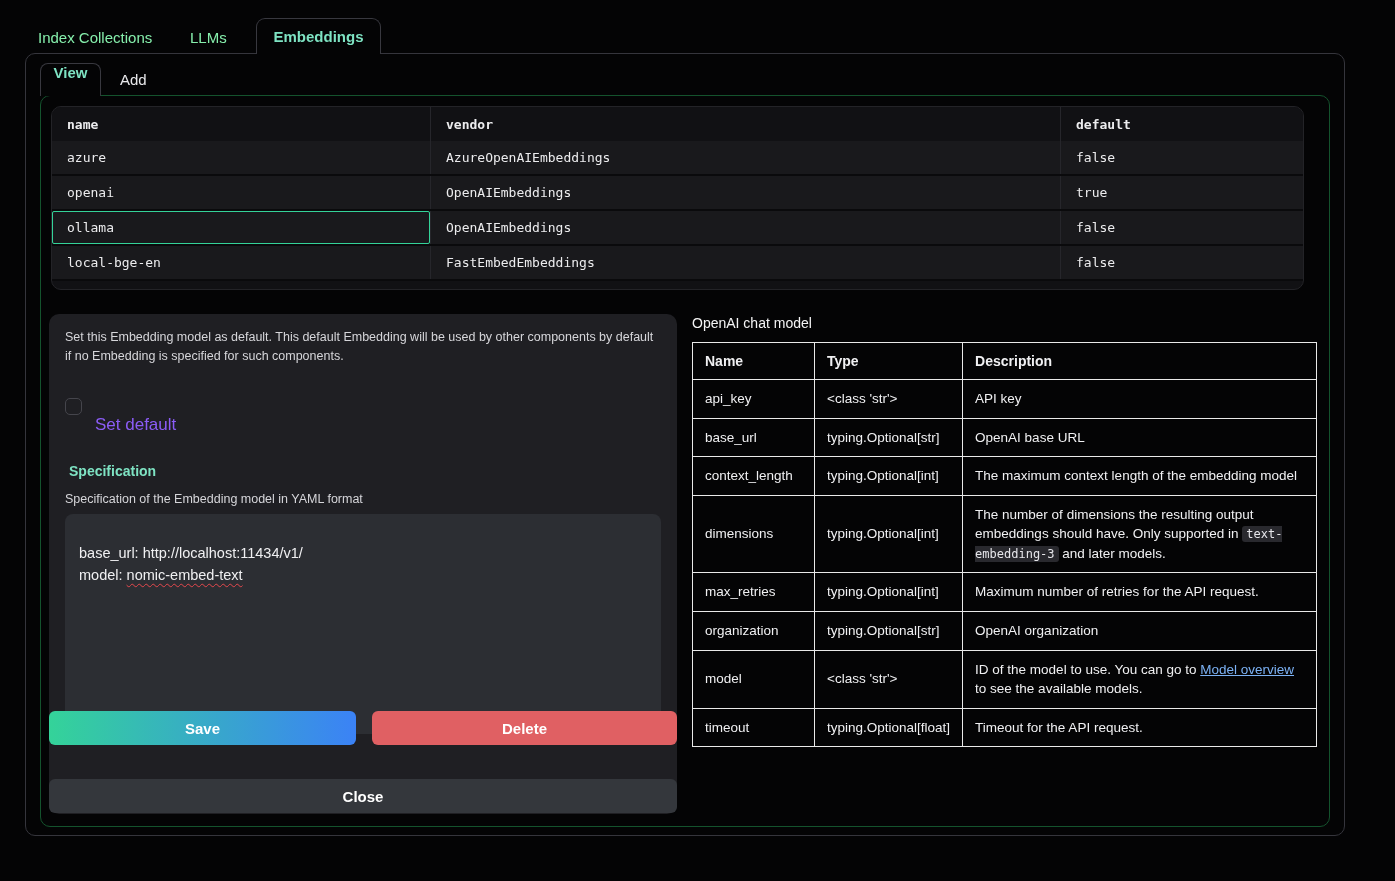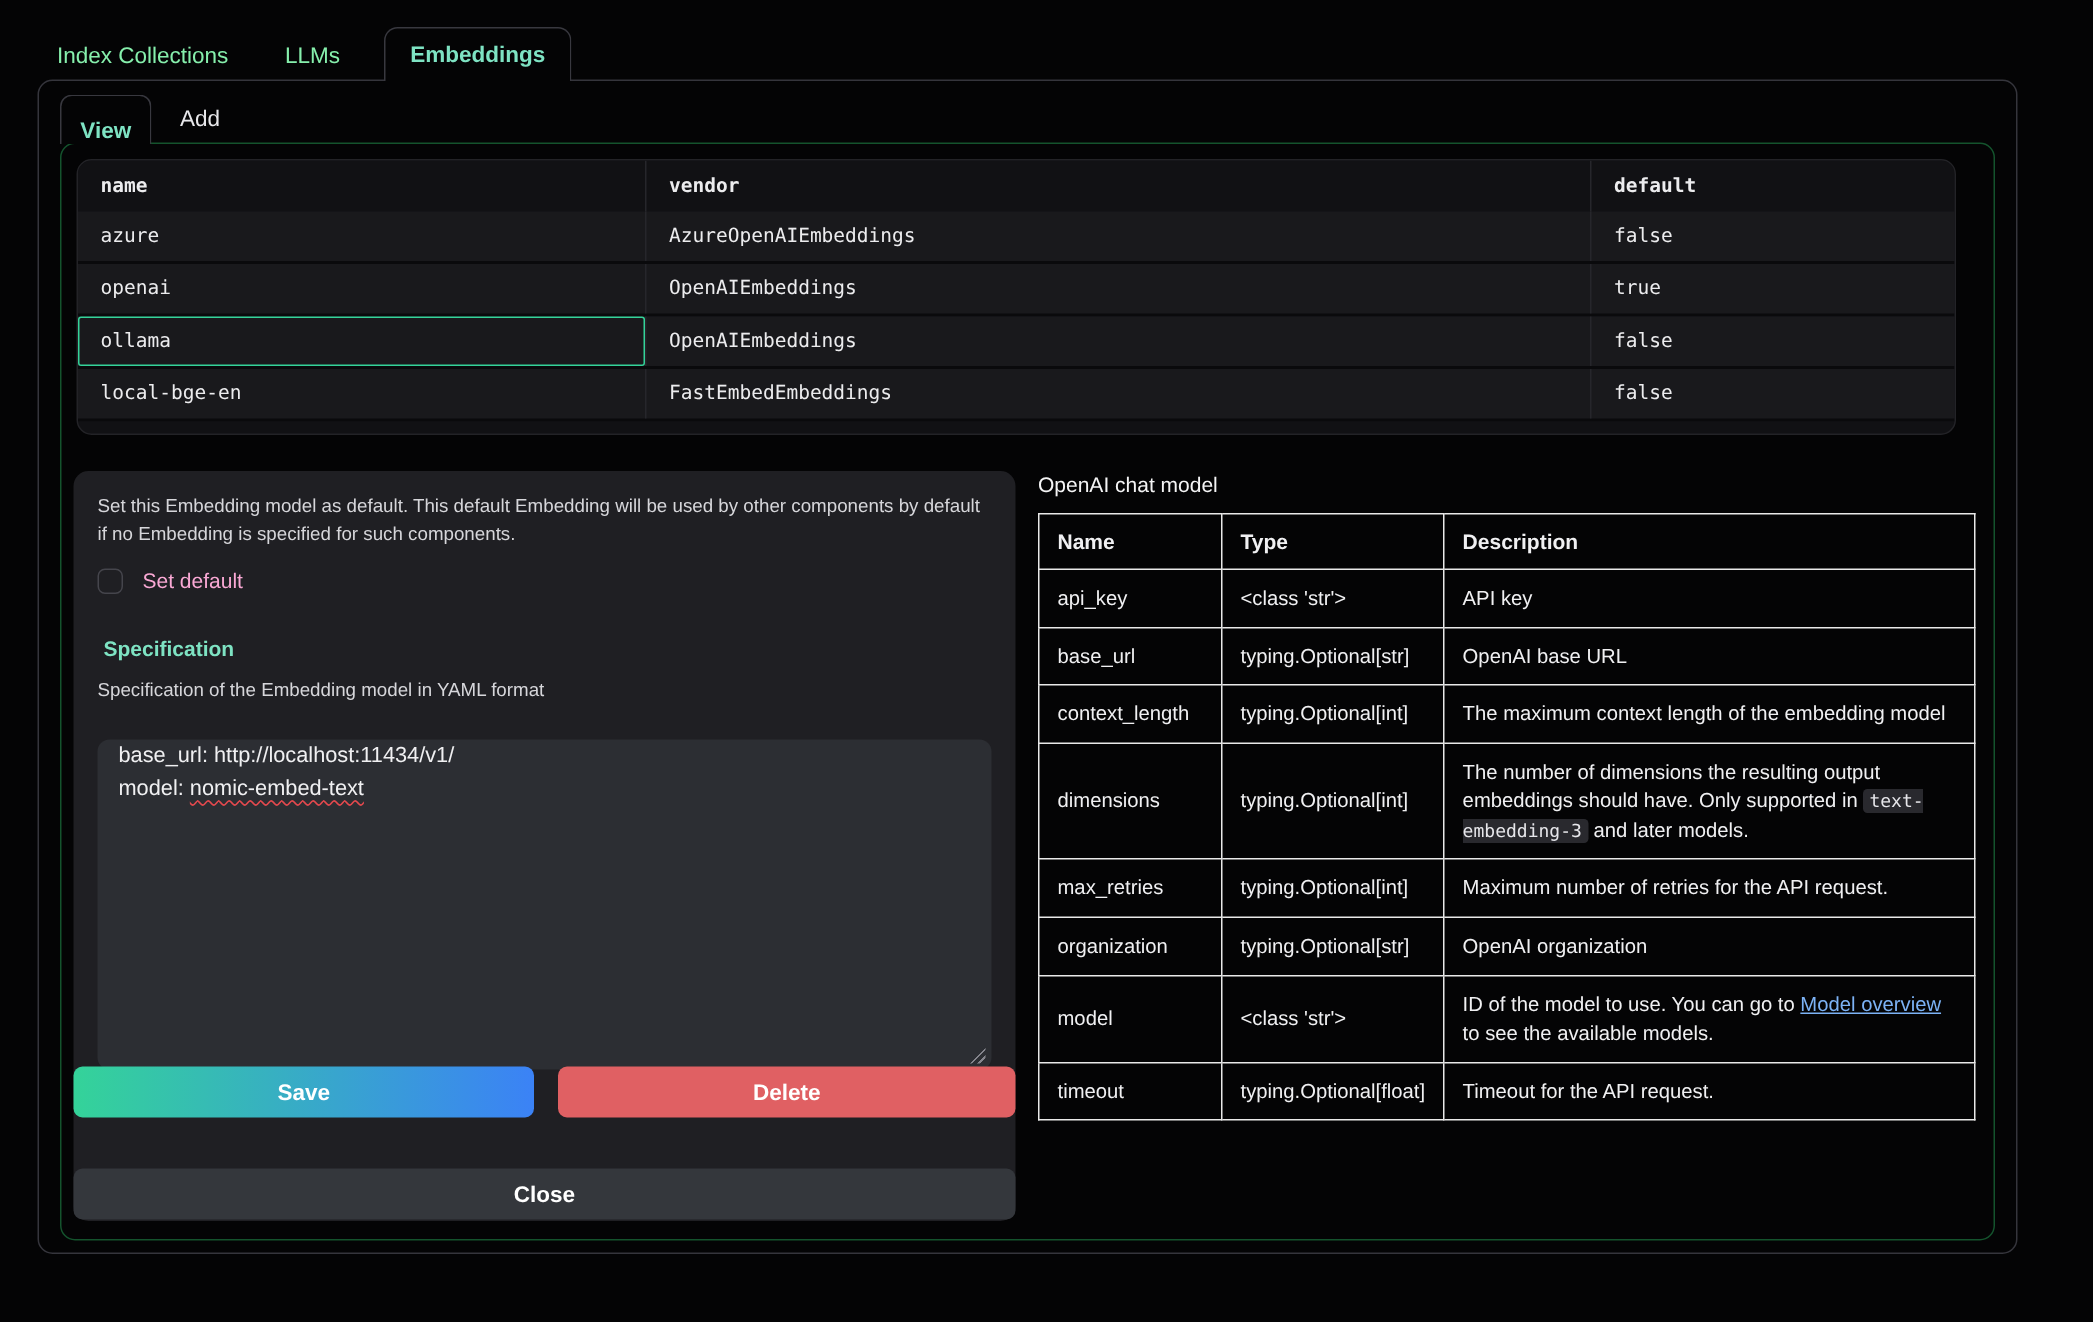--- a/index.html
+++ b/index.html
@@ -20,21 +20,21 @@
   }
   
   .outer-panel {
     position:absolute; left:25px; top:53px; width:1320px; height:783px;
     border:1px solid #35353c; border-radius:10px;
   }
   
   .subtab-active-box {
     position:absolute; left:40px; top:63px; width:61px; height:33px;
     border:1px solid #38383f; border-bottom:none; border-radius:8px 8px 0 0;
-    background:#040405; z-index:3; display:flex; align-items:flex-end; justify-content:center;
+    background:#040405; z-index:3; display:flex; align-items:flex-start; justify-content:center;
     font-size:15px; font-weight:bold; color:#7ee3c3;
   }
   .subtab-plain { position:absolute; left:120px; top:71px; font-size:15px; color:#e8e8eb; cursor:pointer; }
   
   .sub-panel {
     position:absolute; left:40px; top:95px; width:1290px; height:732px;
     border:1px solid #14532d; border-radius:10px;
   }
   
   .elist {
@@ -56,26 +56,26 @@
   .detail-card {
     position:absolute; left:8px; top:218px; width:628px; height:500px;
     background:#1f1f23; border-radius:10px; padding:14px 16px;
   }
   .default-desc { font-size:12.5px; line-height:1.55; color:#d6d6da; }
   .checkbox-row { display:flex; align-items:center; margin-top:12px; cursor:pointer; }
   .checkbox-box {
     width:17px; height:17px; border:1px solid #45454c; border-radius:5px;
     background:transparent; flex:0 0 auto;
   }
-  .checkbox-label { margin-left:13px; font-size:14px; color:#f9a8d4; }
+  .checkbox-label { margin-left:13px; font-size:17px; color:#8b5cf6;margin-top:36px; }
   .spec-heading { margin-top:28px; margin-left:4px; font-size:14px; font-weight:bold; color:#7ee3c3; }
   .spec-help { margin-top:13px; font-size:12.5px; color:#d6d6da; }
   .yaml-editor {
-    position:relative; margin-top:26px; width:100%; height:220px;
-    background:#2c2e33; border-radius:8px; padding:0 14px;
+    position:relative; margin-top:8px; width:100%; height:220px;
+    background:#2c2e33; border-radius:8px; padding:28px 14px;
     font-size:14.5px; line-height:22px; color:#f0f0f2; cursor:text;
   }
   .wavy {
     text-decoration:underline; text-decoration-style:wavy;
     text-decoration-color:#e5484d; text-decoration-thickness:1px; text-underline-offset:3px;
   }
   .resize-corner {
     position:absolute; right:4px; bottom:4px; width:11px; height:11px;
     background:linear-gradient(135deg,transparent 0 52%,#85858d 52% 60%,transparent 60% 74%,#85858d 74% 82%,transparent 82%);
     cursor:nwse-resize;

